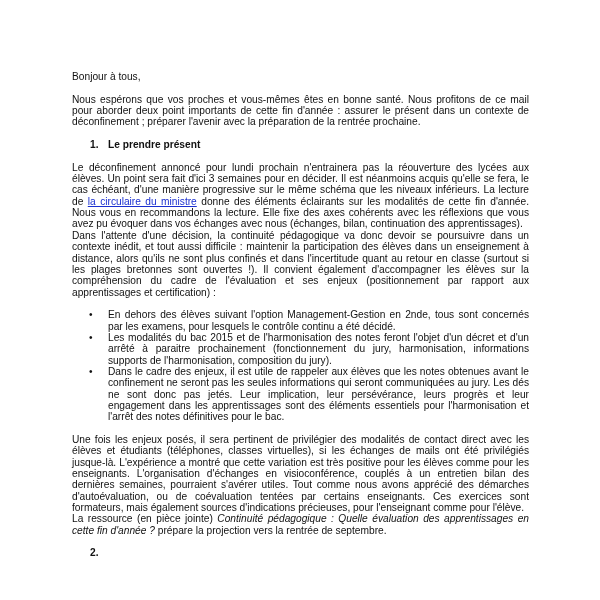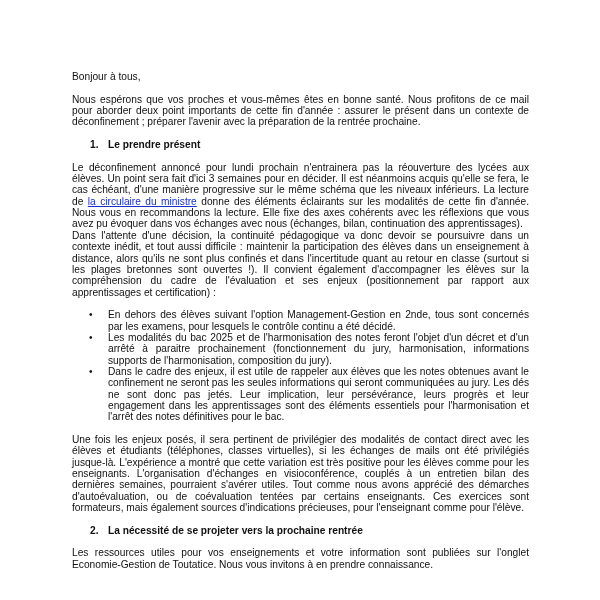--- a/index.html
+++ b/index.html
@@ -52,32 +52,31 @@
   <p>Dans l'attente d'une décision, la continuité pédagogique va donc devoir se poursuivre dans un contexte inédit, et tout aussi difficile : maintenir la participation des élèves dans un enseignement à distance, alors qu'ils ne sont plus confinés et dans l'incertitude quant au retour en classe (surtout si les plages bretonnes sont ouvertes !). Il convient également d'accompagner les élèves sur la compréhension du cadre de l'évaluation et ses enjeux (positionnement par rapport aux apprentissages et certification) :</p>
   <div class="gap"></div>
 
   <ul class="bullets">
     <li>
       <span class="dot">•</span>
       <span class="txt">En dehors des élèves suivant l'option Management-Gestion en 2nde, tous sont concernés par les examens, pour lesquels le contrôle continu a été décidé.</span>
     </li>
     <li>
       <span class="dot">•</span>
-      <span class="txt">Les modalités du bac 2025 et de l'harmonisation des notes feront l'objet d'un décret et d'un arrêté à paraitre prochainement (fonctionnement du jury, harmonisation, informations supports de l'harmonisation, composition du jury).</span>
+      <span class="txt">Les modalités du bac 2015 et de l'harmonisation des notes feront l'objet d'un décret et d'un arrêté à paraitre prochainement (fonctionnement du jury, harmonisation, informations supports de l'harmonisation, composition du jury).</span>
     </li>
     <li>
       <span class="dot">•</span>
       <span class="txt">Dans le cadre des enjeux, il est utile de rappeler aux élèves que les notes obtenues avant le confinement ne seront pas les seules informations qui seront communiquées au jury. Les dés ne sont donc pas jetés. Leur implication, leur persévérance, leurs progrès et leur engagement dans les apprentissages sont des éléments essentiels pour l'harmonisation et l'arrêt des notes définitives pour le bac.</span>
     </li>
   </ul>
   <div class="gap"></div>
 
   <p>Une fois les enjeux posés, il sera pertinent de privilégier des modalités de contact direct avec les élèves et étudiants (téléphones, classes virtuelles), si les échanges de mails ont été privilégiés jusque-là. L'expérience a montré que cette variation est très positive pour les élèves comme pour les enseignants. L'organisation d'échanges en visioconférence, couplés à un entretien bilan des dernières semaines, pourraient s'avérer utiles. Tout comme nous avons apprécié des démarches d'autoévaluation, ou de coévaluation tentées par certains enseignants. Ces exercices sont formateurs, mais également sources d'indications précieuses, pour l'enseignant comme pour l'élève.</p>
+  <p><span>La ressource (en pièce jointe) </span><em>Continuité pédagogique : Quelle évaluation des apprentissages en cette fin d'année ?</em><span> prépare la projection vers la rentrée de septembre.</span></p>
   <div class="gap"></div>
 
   <div class="heading">
     <span class="num">2.</span>
-    <span>La nécessité de se projeter vers la prochaine rentrée</span>
   </div>
   <div class="gap"></div>
 
-  <p>Les ressources utiles pour vos enseignements et votre information sont publiées sur l'onglet Economie-Gestion de Toutatice. Nous vous invitons à en prendre connaissance.</p>
 </div>
 
 </body></html>

